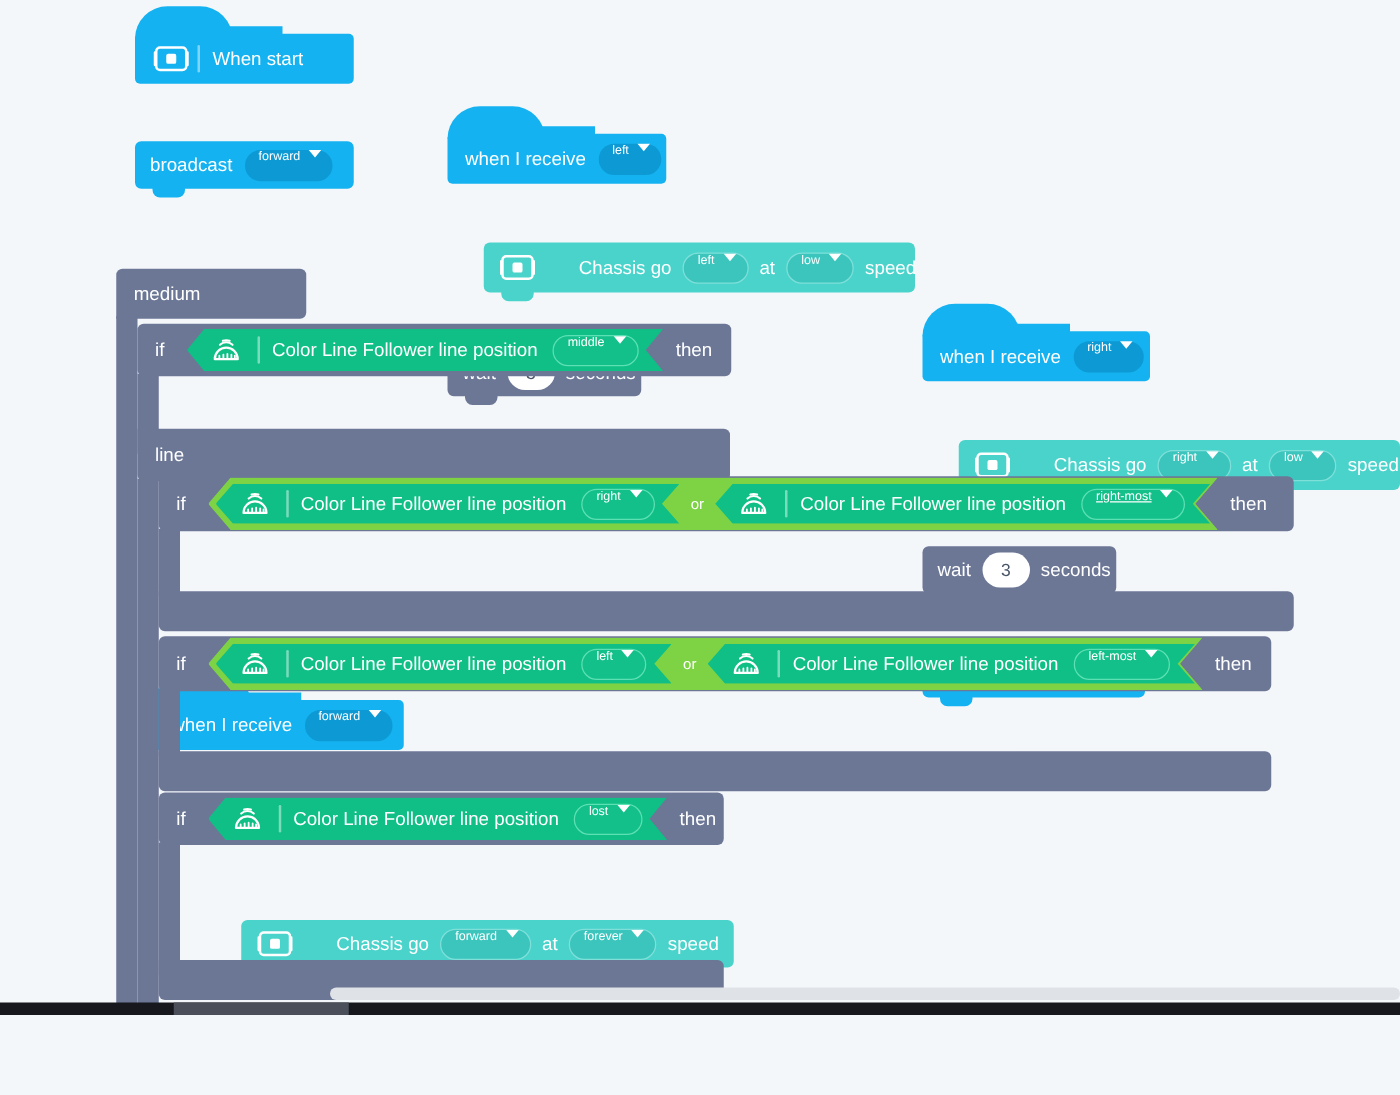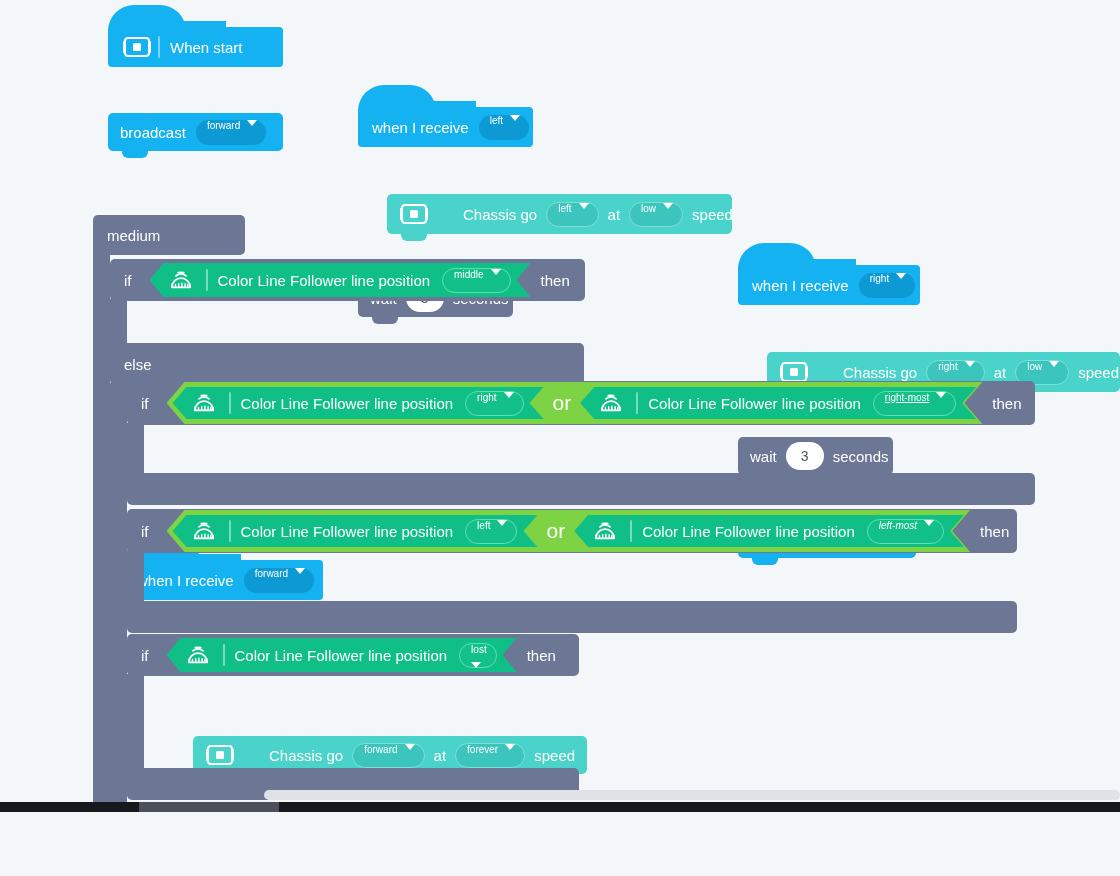--- a/index.html
+++ b/index.html
@@ -142,21 +142,21 @@
     clip-path: polygon(14px 0, 100% 0, calc(100% - 14px) 50%, 100% 100%, 14px 100%, 0 50%);
   }
   .hex.inner { height: 32px; }
   .orwrap {
     display:flex; align-items:center;
     background: #7ed344;
     height: 42px;
     padding: 0 6px;
     clip-path: polygon(18px 0, 100% 0, calc(100% - 18px) 50%, 100% 100%, 18px 100%, 0 50%);
   }
-  .ortext { color:#fff; font-size:21px; padding: 0 9px; }
+  .ortext { color:#fff; font-size:12px; padding: 0 9px; }
 
   
   .sensor { width: 30px; height: 22px; flex: 0 0 auto; margin-right: 4px; }
   .divider { width:2px; height:22px; background: rgba(255,255,255,.45); margin: 0 10px 0 6px; border-radius:1px; }
 
   
   .chassis { width: 30px; height: 24px; flex:0 0 auto; }
 
   
   .looparrow { position:absolute; width: 20px; height: 20px; }
@@ -334,21 +334,21 @@
         <span>Color Line Follower line position</span>
         <span class="dd on-green" style="margin-left:12px;">
           <span>middle</span>
           <span class="caret"></span>
         </span>
       </div>
       <span class="lbl">then</span>
     </div>
     <div class="cspine" style="left:0; top:40px; height:64px;"></div>
     <div class="cbar" style="left:0; top:84px; width:474px; height:42px; border-radius:0 5px 5px 5px;">
-      <span class="lbl">else</span>
+      <span class="lbl">line</span>
     </div>
     <div class="cspine" style="left:0; top:124px; height:432px;"></div>
     <div class="cbar" style="left:0; top:545px; width:474px; height:32px; border-radius:0 5px 5px 5px;"></div>
   </div>
 
   <div class="blk stack s-teal" style="left:136px; top:306px; width:394px; gap:9px; height:38px;">
     <svg class="chassis" viewBox="0 0 30 24">
         <use href="#ico-chassis"></use>
       </svg>
     <span class="divider"></span>
@@ -415,42 +415,42 @@
             <span class="caret"></span>
           </span>
         </div>
         <span class="ortext">or</span>
         <div class="hex inner">
           <svg class="sensor" viewBox="0 0 30 24">
               <use href="#ico-sensor"></use>
             </svg>
           <span class="divider"></span>
           <span>Color Line Follower line position</span>
-          <span class="dd on-green" style="margin-left:12px;font-style:italic;">
+          <span class="dd on-green" style="margin-left:12px;">
             <span>left-most</span>
             <span class="caret"></span>
           </span>
         </div>
       </div>
       <span class="lbl">then</span>
     </div>
     <div class="cspine" style="left:0; top:42px; height:54px;"></div>
     <div class="cbar" style="left:0; top:92px; width:890px; height:32px; border-radius:0 5px 5px 5px;"></div>
   </div>
 
   <div class="cblock" style="left:127px; top:634px;">
     <div class="cbar" style="left:0; top:0; width:452px; height:42px; border-radius:5px;">
       <span class="lbl" style="margin-right:18px;">if</span>
       <div class="hex" style="margin-right:10px;">
         <svg class="sensor" viewBox="0 0 30 24">
             <use href="#ico-sensor"></use>
           </svg>
         <span class="divider"></span>
         <span>Color Line Follower line position</span>
-        <span class="dd on-green" style="margin-left:12px;flex-direction:column;">
+        <span class="dd on-green" style="margin-left:12px;">
           <span>lost</span>
           <span class="caret"></span>
         </span>
       </div>
       <span class="lbl">then</span>
     </div>
     <div class="cspine" style="left:0; top:40px; height:106px;"></div>
     <div class="cbar" style="left:0; top:134px; width:452px; height:32px; border-radius:0 5px 5px 5px;"></div>
   </div>
 

